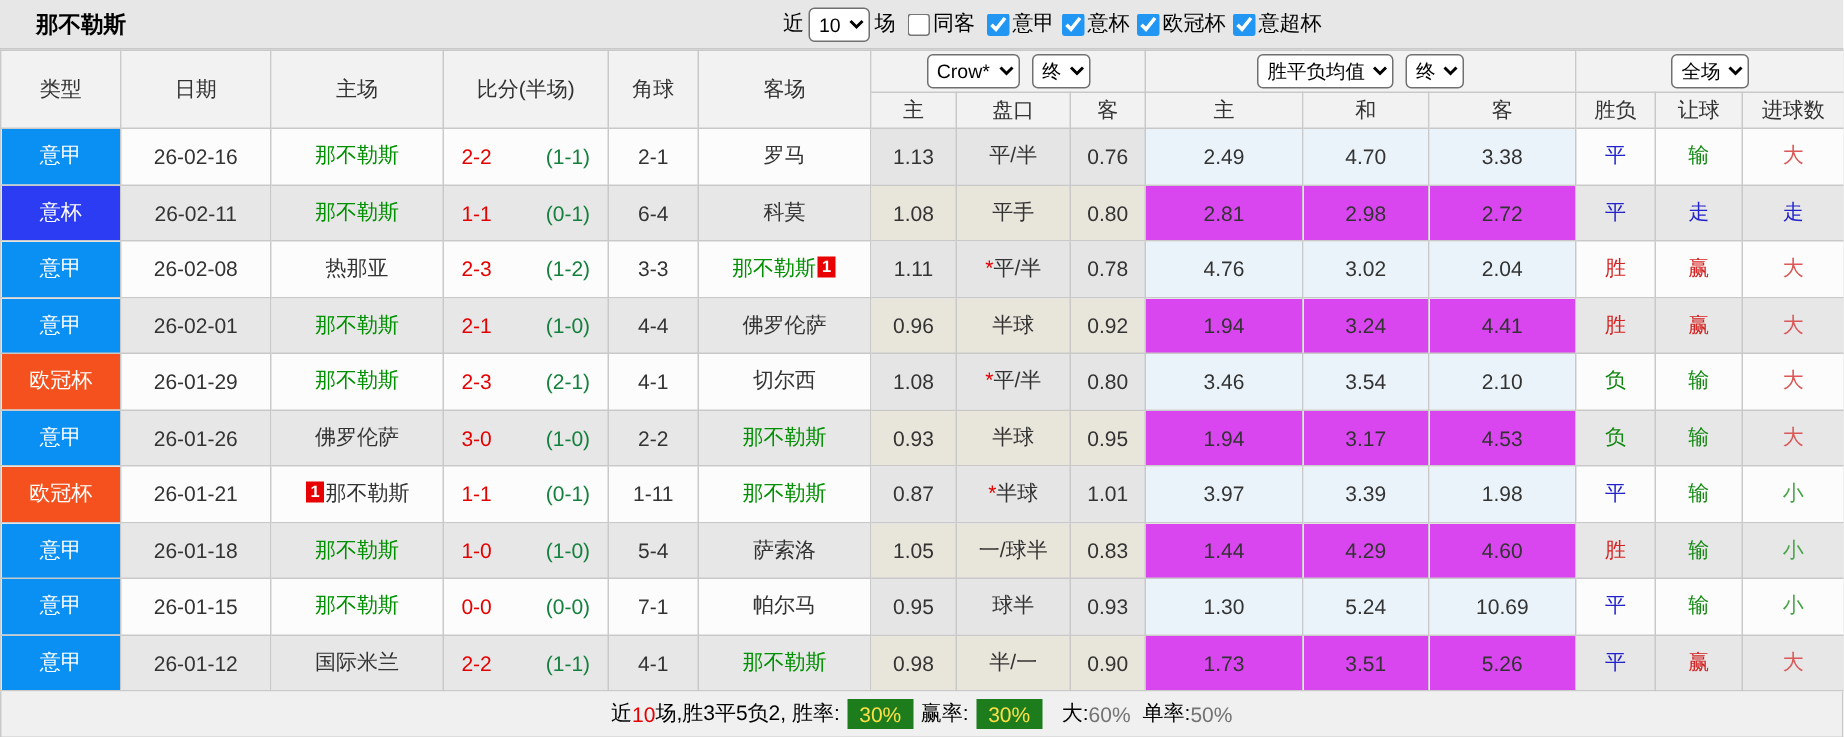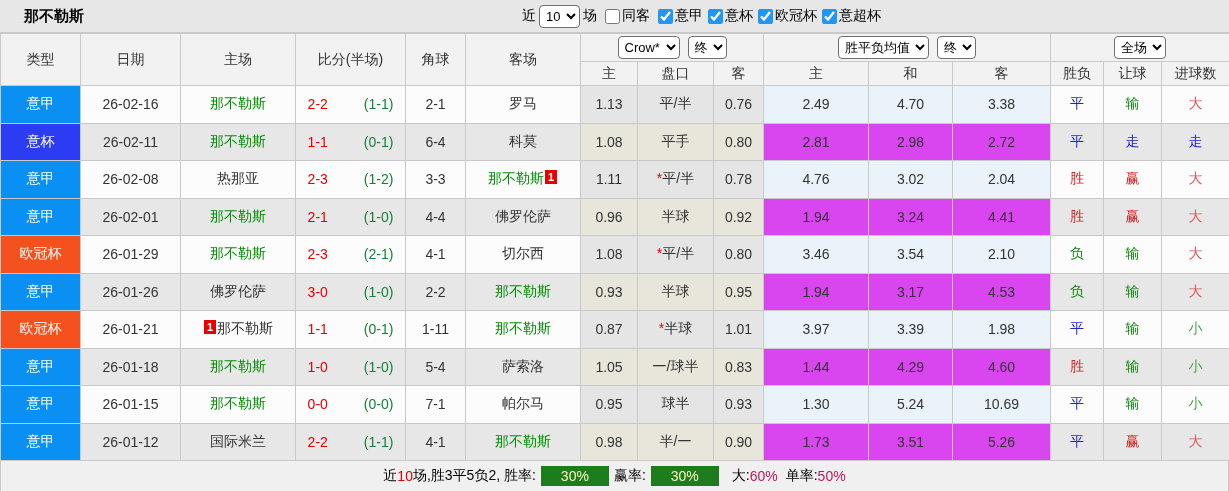--- a/index.html
+++ b/index.html
@@ -49,23 +49,23 @@
   td.res.win { color: #d32020; }
   td.res.draw { color: #2222cc; }
   td.res.lose { color: #128812; }
   td.res.void { color: #2222cc; }
   td.res.big { color: #db5858; }
   td.res.small { color: #4aa44a; }
   .footerbar {
     height: 31px; background: #f0f0f0; display: flex; align-items: center;
     justify-content: center; color: #000; border: 1px solid #c9c9c9; border-top: none;
   }
-  .badge-green { background: #1d7d1d; color: #fef9c3; padding: 2px 20px; margin: 0 5px; }
+  .badge-green { background: #1d7d1d; color: #fde047; padding: 2px 8px; margin: 0 5px; }
   .red { color: #e50000; }
-  .blue { color: #be185d; }
+  .blue { color: #737373; }
   .sp { margin-left: 8px; }
 </style>
 </head>
 <body>
 
 <div class="titlebar">
   <div class="title">那不勒斯</div>
   <div class="controls">
     <span>近</span>
     <select>

